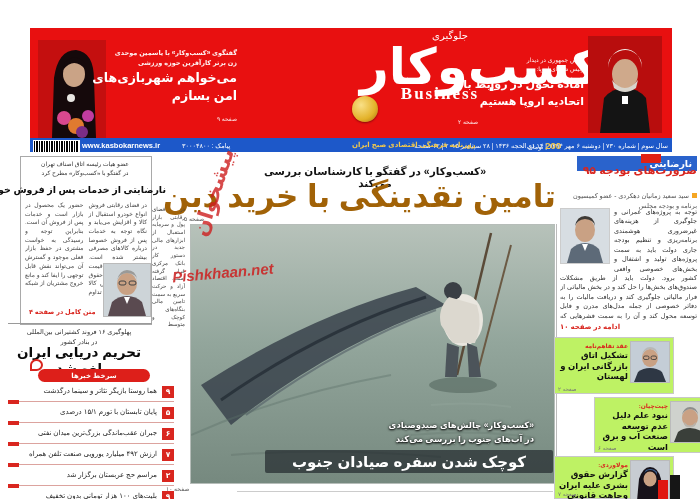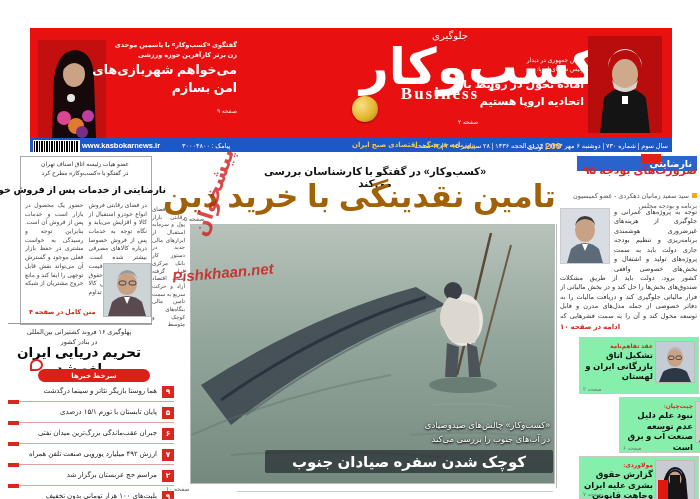--- a/index.html
+++ b/index.html
@@ -6,21 +6,21 @@
   .page{position:relative;width:700px;height:499px;background:#fff;overflow:hidden;
         font-family:"Liberation Sans","DejaVu Sans",sans-serif;color:#222;}
   .abs{position:absolute;}
   .rtl{direction:rtl;text-align:right;}
   .ctr{text-align:center;}
   .clip{overflow:hidden;}
 
   
   .masthead{left:30px;top:28px;width:642px;height:110px;background:#e81010;}
   .woman-photo{left:8px;top:12px;width:68px;height:98px;}
-  .mh-interview{left:55px;top:12px;width:152px;color:#fff;}
+  .mh-interview{left:55px;top:20px;width:152px;color:#fff;}
   .mh-interview .k{font-size:6.5px;line-height:1.5;font-weight:bold;opacity:.95;}
   .mh-interview .t{font-size:12.5px;font-weight:900;line-height:1.25;margin-top:3px;}
   .mh-interview .p{font-size:6px;margin-top:10px;opacity:.9;}
   .logo-block{left:330px;top:2px;width:200px;color:#fff;}
   .logo-kicker{font-size:10px;text-align:center;letter-spacing:1px;margin-right:20px;}
   .logo-main{font-size:50px;font-weight:900;line-height:1.05;text-align:center;white-space:nowrap;}
   .logo-en{font-family:"Liberation Serif","DejaVu Serif",serif;font-size:17px;font-weight:bold;
            letter-spacing:2px;text-align:center;margin-top:-10px;margin-right:40px;}
   .coin{left:322px;top:68px;width:26px;height:26px;border-radius:50%;
         background:radial-gradient(circle at 35% 35%,#f9e087,#e3b229 60%,#a87410 95%);
@@ -66,21 +66,21 @@
   .hl-row .dash{position:absolute;left:2px;bottom:1px;width:11px;height:4px;background:#d9261f;}
 
   
   .lead-kicker{left:255px;top:165px;width:240px;font-size:10.5px;font-weight:900;color:#111;text-align:center;}
   .lead-headline{left:188px;top:178px;width:368px;font-size:31px;font-weight:900;color:#a16207;
                  text-align:center;white-space:nowrap;}
   .lead-pageref{left:184px;top:215px;font-size:6px;color:#555;}
   .lead-bodycol{left:152px;top:206px;width:33px;height:124px;font-size:5.5px;line-height:1.4;color:#444;
                 text-align:justify;}
   .main-photo{left:190px;top:224px;width:363px;height:258px;border:1px solid #b6bdb9;}
-  .cap-kicker{left:388px;top:419px;width:162px;font-size:8.5px;font-weight:normal;color:#fff;line-height:1.6;
+  .cap-kicker{left:372px;top:419px;width:162px;font-size:8.5px;font-weight:bold;color:#fff;line-height:1.6;
               text-shadow:0 1px 2px #000,0 0 3px rgba(0,0,0,.8);}
   .cap-bar{left:265px;top:450px;width:288px;height:23px;background:rgba(22,28,34,.62);border-radius:2px;
            color:#fff;font-size:15px;font-weight:900;text-align:center;line-height:23px;}
   .wm-fa{left:188px;top:232px;font-size:21px;font-weight:900;color:rgba(205,30,30,.8);
          transform:rotate(-72deg);transform-origin:left top;letter-spacing:1px;}
   .wm-en{left:172px;top:264px;font-size:15px;font-weight:bold;font-style:italic;color:rgba(205,30,30,.85);
          transform:rotate(-5deg);}
   .photo-pageref{left:166px;top:485px;font-size:6px;color:#555;}
   .photo-rule{left:237px;top:491px;width:316px;height:1px;background:#ccc;}
 
@@ -89,21 +89,21 @@
   .sb-tab{left:577px;top:156px;width:120px;height:15px;background:#2a63cc;}
   .sb-tab .lbl{position:absolute;right:5px;top:2px;color:#fff;font-size:9.5px;font-weight:bold;}
   .sb-tab .flag{position:absolute;left:64px;top:-2px;width:20px;height:9px;background:#e02114;}
   .note-title{left:560px;top:164px;width:137px;font-size:11px;font-weight:900;color:#d9261f;}
   .note-byline{left:560px;top:191px;width:137px;font-size:6.5px;color:#555;line-height:1.5;}
   .note-byline .marker{display:inline-block;width:5px;height:5px;background:#f5a623;margin-left:3px;}
   .note-body{left:560px;top:207px;width:137px;height:114px;font-size:6.5px;line-height:1.45;color:#333;
              text-align:justify;}
   .note-photo{float:left;width:48px;height:54px;margin:1px 4px 2px 0;border:1px solid #ccc;}
   .note-more{left:560px;top:323px;font-size:7px;font-weight:bold;color:#d9261f;}
-  .card{left:579px;width:118px;border:1px solid #c8c8c8;background:#86efac;}
+  .card{left:554px;width:118px;border:1px solid #c8c8c8;background:#bef264;}
   .card1{top:337px;height:55px;}
   .card2{top:397px;height:54px;margin-left:40px;}
   .card3{top:456px;height:41px;}
   .card .photo{position:absolute;right:3px;top:3px;width:38px;height:40px;border:1px solid #bbb;}
   .card .kick{position:absolute;right:45px;left:3px;top:4px;font-size:6px;font-weight:bold;color:#d9261f;
               direction:rtl;text-align:right;}
   .card .ttl{position:absolute;right:45px;left:3px;top:12px;font-size:8.5px;font-weight:900;color:#111;
              line-height:1.25;direction:rtl;text-align:right;}
   .card .pref{position:absolute;left:3px;bottom:1px;font-size:5.5px;color:#777;}
   .corner-red{left:658px;top:480px;width:10px;height:19px;background:#e01810;}

